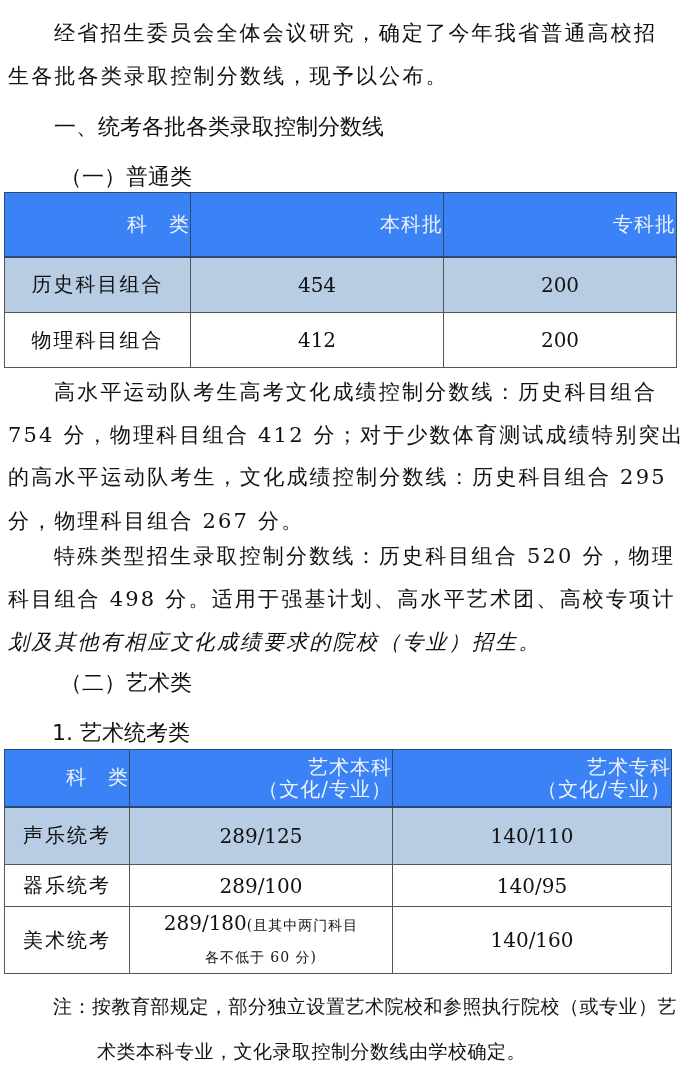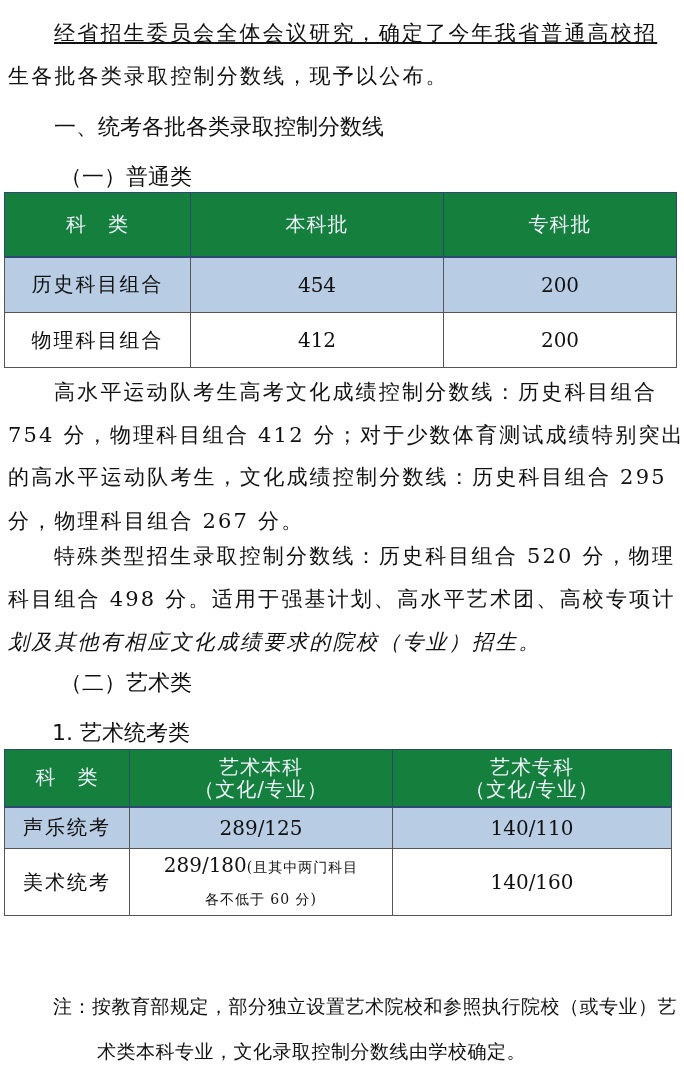--- a/index.html
+++ b/index.html
@@ -6,33 +6,33 @@
   body { width: 684px; height: 1069px; position: relative; overflow: hidden;
          font-family: "DejaVu Serif", "Liberation Serif", serif; color: #111; }
   .p { position: absolute; left: 8px; width: 668px; font-size: 21px; line-height: 43px;
        letter-spacing: 2.2px; white-space: nowrap; }
   .indent { text-indent: 46px; }
   .h { position: absolute; font-family: "DejaVu Sans", "Liberation Sans", sans-serif;
        font-size: 22px; color: #111; white-space: nowrap; }
   table { position: absolute; border-collapse: collapse; table-layout: fixed; }
   td, th { border: 1px solid #555; text-align: center; vertical-align: middle; padding: 0;
            font-weight: normal; }
-  th { background: #15803d; color: #eef3fa; font-size: 20px; letter-spacing: 1px; border-color: #2c4a70; }
+  th { background: #3b82f6; color: #eef3fa; font-size: 20px; letter-spacing: 1px; border-color: #2c4a70; text-align: right; }
   tr.hdr { border-bottom: 2px solid #2c4a70; }
   tr.alt td { background: #b8cce4; }
   td { font-size: 20px; color: #111; }
   td.cat { letter-spacing: 2px; }
   .small { font-size: 14px; letter-spacing: 1px; }
   .note { position: absolute; left: 8px; font-family: "DejaVu Sans", "Liberation Sans", sans-serif;
           font-size: 19px; white-space: nowrap; letter-spacing: 0.5px; margin-left: 45px; }
 </style>
 </head>
 <body>
 
-<div class="p indent" style="top:12px;text-decoration:underline;">经省招生委员会全体会议研究，确定了今年我省普通高校招</div>
+<div class="p indent" style="top:12px;">经省招生委员会全体会议研究，确定了今年我省普通高校招</div>
 <div class="p" style="top:55px;">生各批各类录取控制分数线，现予以公布。</div>
 
 <div class="h" style="left:54px; top:112px;">一、统考各批各类录取控制分数线</div>
 <div class="h" style="left:60px; top:162px;">（一）普通类</div>
 
 <table style="left:4px; top:192px; width:672px;">
   <colgroup>
       <col style="width:186px">
       <col style="width:253px">
       <col style="width:233px">
@@ -79,24 +79,29 @@
     <th>科　类</th>
     <th style="line-height:22px;">
       <div>艺术本科</div>
       <div>（文化/专业）</div>
     </th>
     <th style="line-height:22px;">
       <div>艺术专科</div>
       <div>（文化/专业）</div>
     </th>
   </tr>
-  <tr class="alt" style="height:42px;">
+  <tr class="alt" style="height:58px;">
     <td class="cat">声乐统考</td>
     <td>289/125</td>
     <td>140/110</td>
+  </tr>
+  <tr style="height:42px;">
+    <td class="cat">器乐统考</td>
+    <td>289/100</td>
+    <td>140/95</td>
   </tr>
   <tr style="height:48px;">
     <td class="cat">美术统考</td>
     <td style="line-height:32px;">
       <div><span>289/180</span><span class="small">(且其中两门科目</span></div>
       <div class="small">各不低于 60 分)</div>
     </td>
     <td>140/160</td>
   </tr>
 </tbody>

